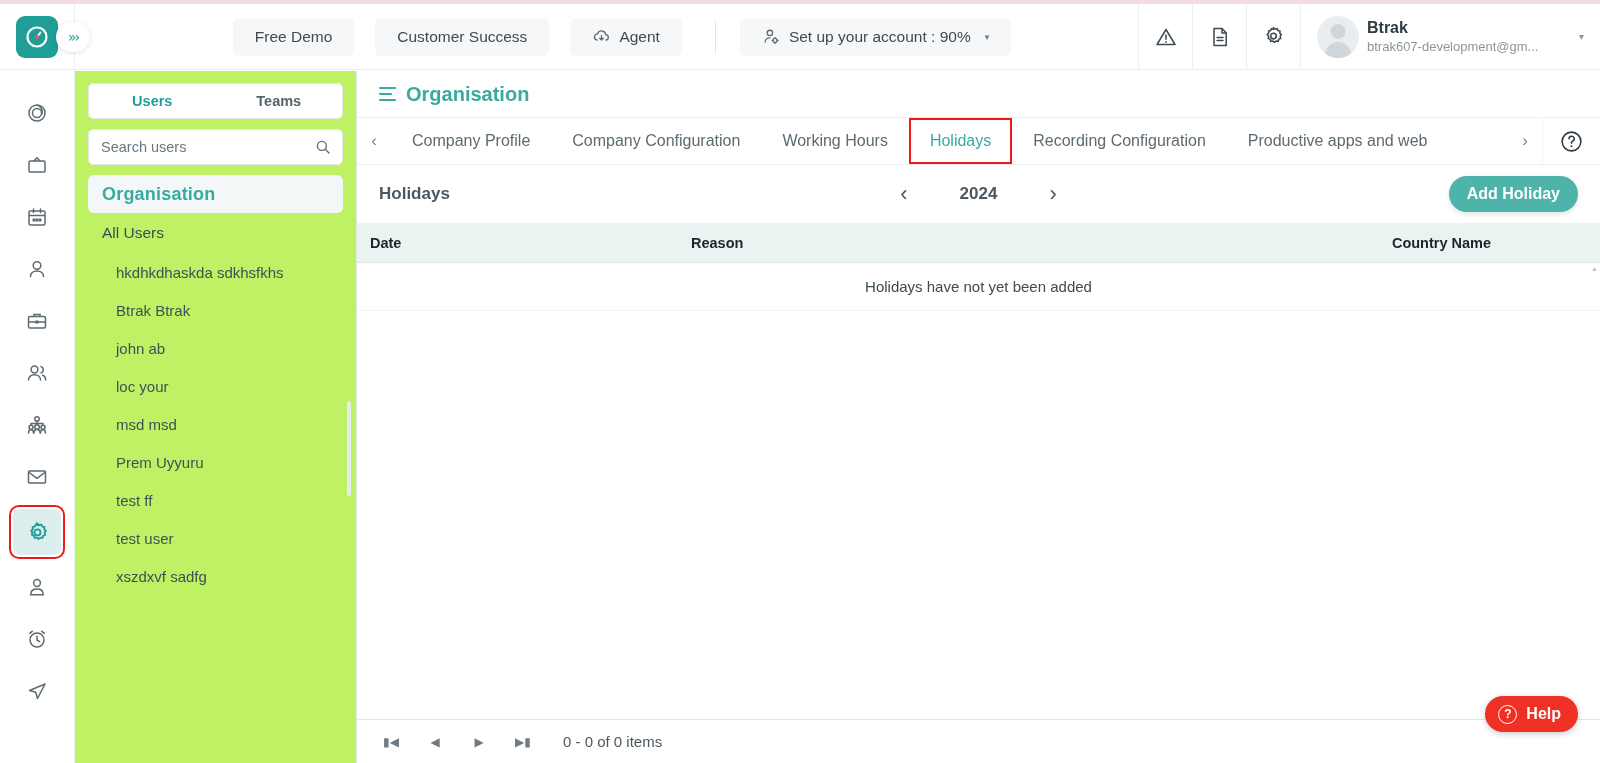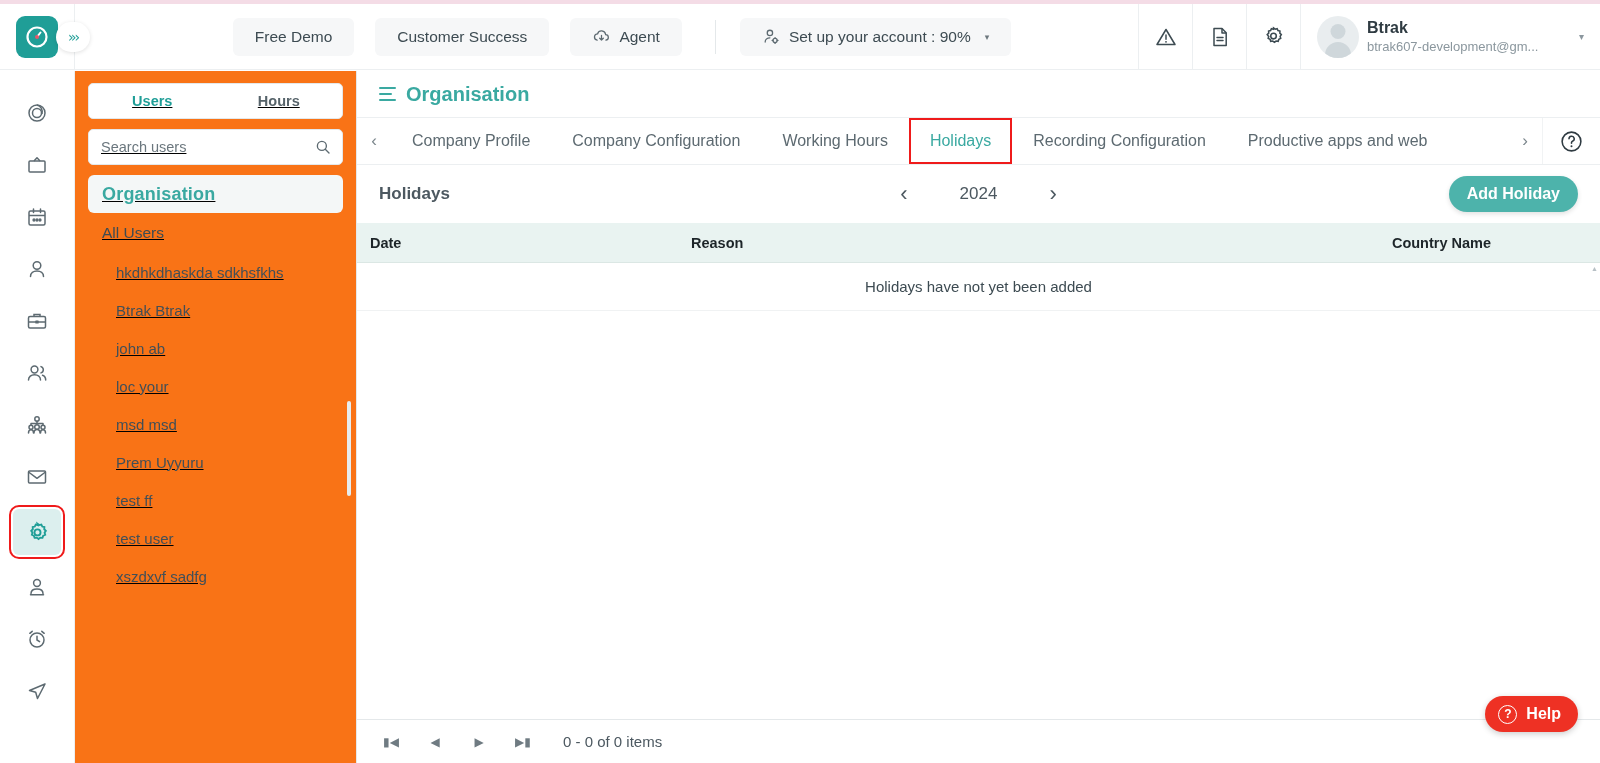--- a/index.html
+++ b/index.html
@@ -95,22 +95,22 @@
   }
   .rail-item.active {
     background: #dcefee; color: #1f9e97;
     outline: 2.5px solid #ef1b1b; outline-offset: 2px;
     width: 48px; height: 46px;
   }
 
   
   .users-panel {
     position: absolute; left: 75px; top: 71px; width: 282px; height: 692px;
-    background: #f97316; border-right: 1px solid #e4e8ea;
-    padding: 12px 13px 0 13px; overflow: hidden; text-decoration: underline;
+    background: #bef264; border-right: 1px solid #e4e8ea;
+    padding: 12px 13px 0 13px; overflow: hidden;
   }
   .ut-tabs {
     height: 36px; border: 1px solid #e4e8ea; border-radius: 5px;
     display: flex; align-items: stretch; overflow: hidden; background: #fff;
   }
   .ut-tab {
     flex: 1; display: flex; align-items: center; justify-content: center;
     font-size: 14.5px; color: #56636a; font-weight: 600;
   }
   .ut-tab.sel { color: #1f9e97; }
@@ -181,21 +181,21 @@
   .panel-head {
     height: 58px; display: flex; align-items: center; padding: 0 22px;
     position: relative;
   }
   .panel-title { font-size: 17px; font-weight: 700; color: #4c5860; }
   .year-nav {
     position: absolute; left: 0; right: 0; display: flex; align-items: center;
     justify-content: center; gap: 52px; pointer-events: none;
   }
   .ynav-btn { color: #4c5860; font-size: 22px; pointer-events: auto; }
-  .ynav-year { font-size: 17px; font-weight: 400; color: #4c5860; pointer-events: auto; }
+  .ynav-year { font-size: 17px; font-weight: 700; color: #4c5860; pointer-events: auto; }
   .add-btn {
     margin-left: auto; background: #4db3ab; color: #fff; border: 0;
     height: 36px; padding: 0 18px; border-radius: 18px; font-size: 16px;
     font-weight: 700; font-family: "Liberation Sans", sans-serif;
     box-shadow: 0 2px 5px rgba(0,0,0,.12);
   }
 
   .table-wrap { flex: 1; display: flex; flex-direction: column; overflow: hidden; position: relative; }
   .thead {
     height: 40px; background: #e9f3f1; display: flex; align-items: center;
@@ -422,21 +422,21 @@
     <svg width="24" height="24" viewBox="0 0 24 24" fill="none" stroke="currentColor" stroke-width="1.5" stroke-linejoin="round">
       <path d="M20 5L4.5 11.5l6.2 1.8 1.8 6.2z"></path>
     </svg>
   </div>
 </div>
 
 <div class="users-panel">
 
   <div class="ut-tabs">
     <div class="ut-tab sel">Users</div>
-    <div class="ut-tab">Hours</div>
+    <div class="ut-tab">Teams</div>
   </div>
 
   <div class="search-box">
     <input type="text" placeholder="Search users" style="">
     <span>
       <svg width="18" height="18" viewBox="0 0 24 24" fill="none" stroke="#5d6a71" stroke-width="1.8" stroke-linecap="round">
         <circle cx="10.5" cy="10.5" r="6"></circle>
           <line x1="15" y1="15" x2="20" y2="20"></line>
       </svg>
     </span>

